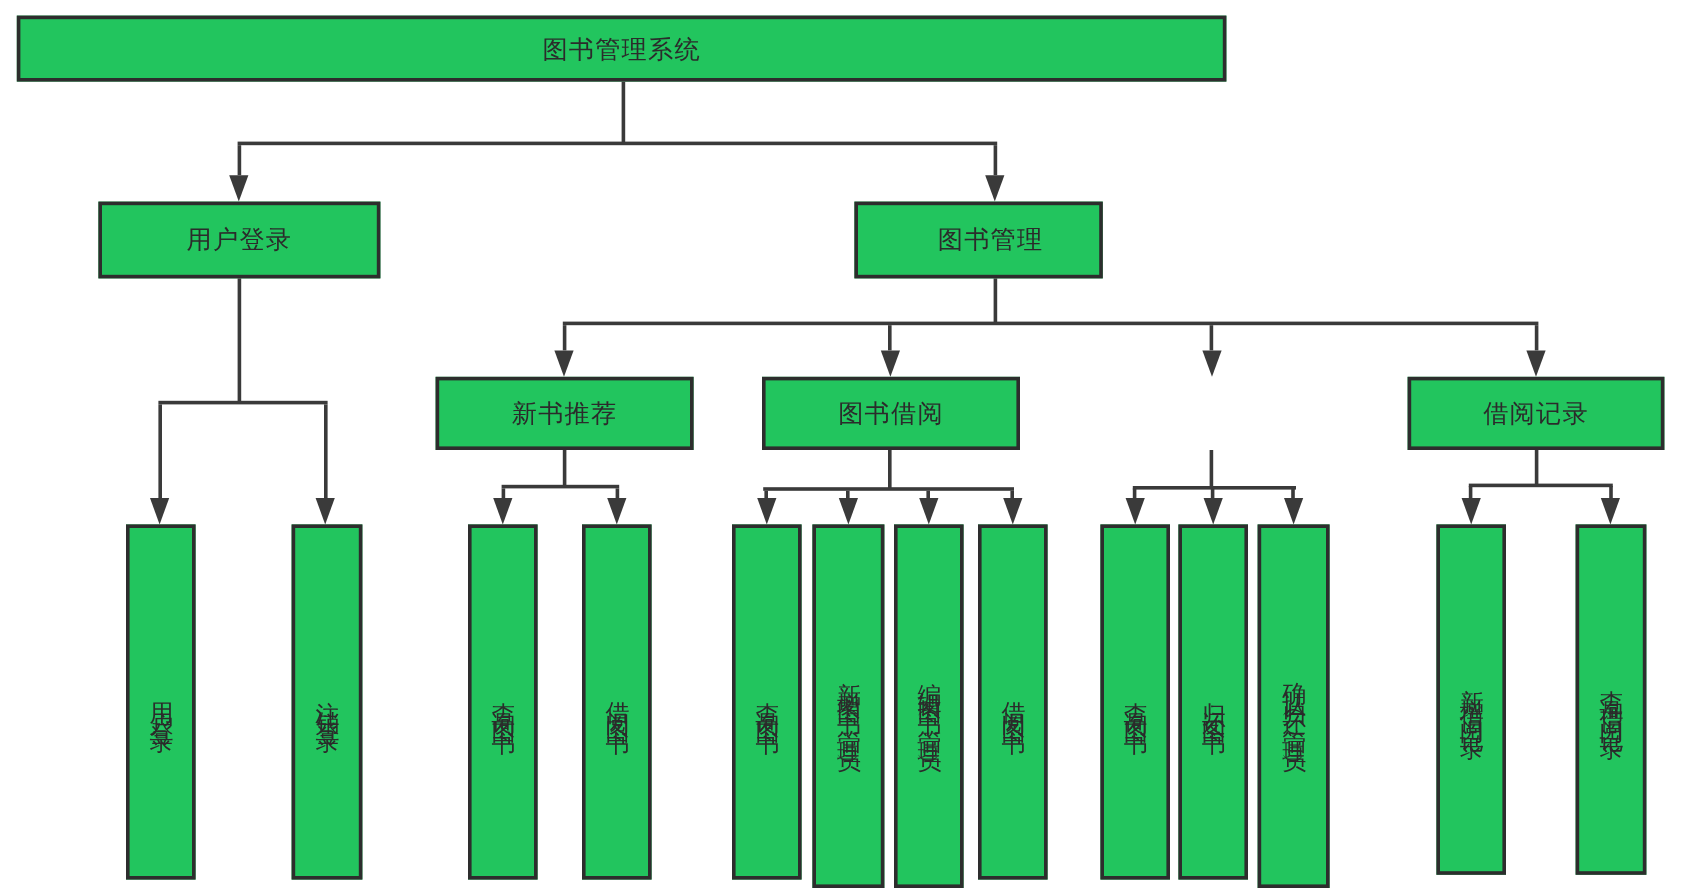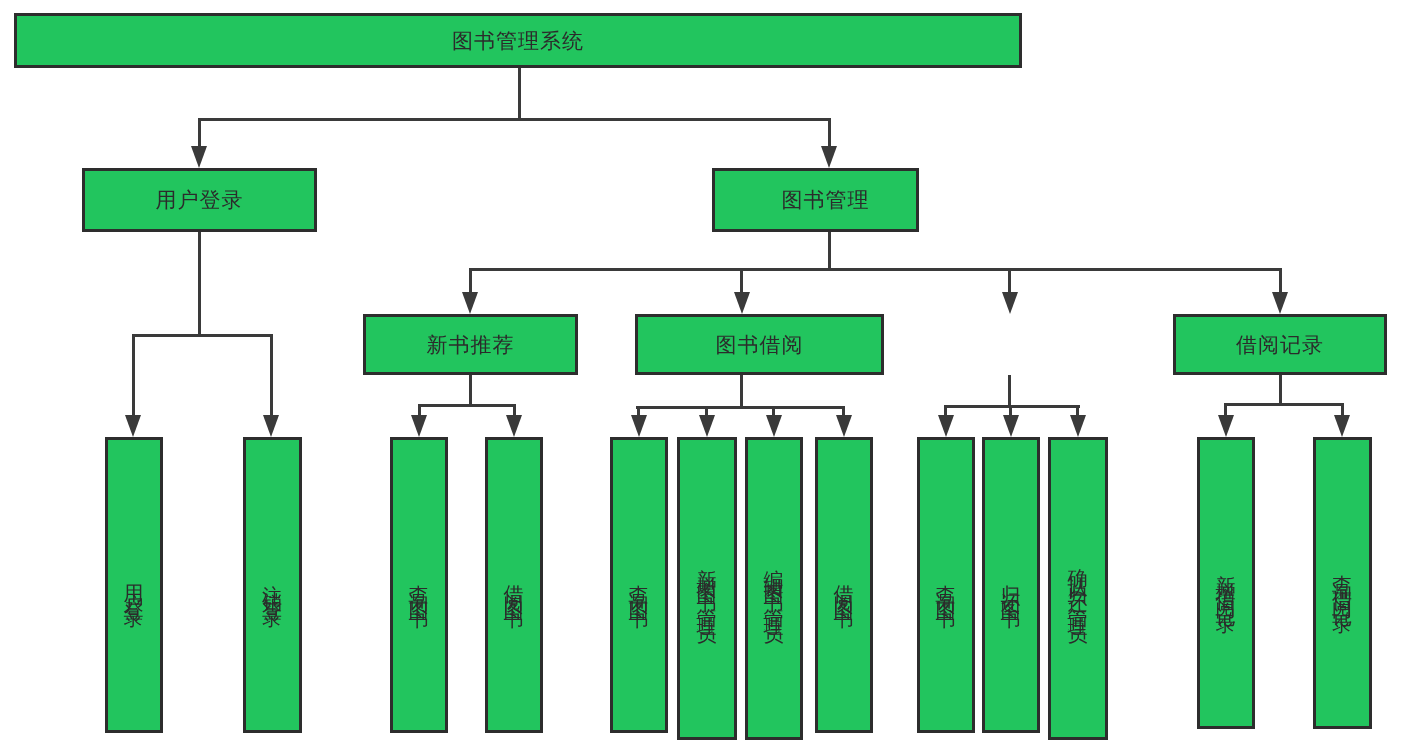--- a/index.html
+++ b/index.html
@@ -57,21 +57,21 @@
   <div class="node" style="left:82px;top:168px;width:235px;height:64px;">
     <span class="lbl">用户登录</span>
   </div>
   <div class="node" style="left:712px;top:168px;width:207px;height:64px;padding-left:20px;">
     <span class="lbl">图书管理</span>
   </div>
 
   <div class="node" style="left:363px;top:314px;width:215px;height:61px;">
     <span class="lbl">新书推荐</span>
   </div>
-  <div class="node" style="left:635px;top:314px;width:249px;height:61px;font-family:Liberation Mono, monospace;">
+  <div class="node" style="left:635px;top:314px;width:215px;height:61px;font-family:Liberation Mono, monospace;">
     <span class="lbl">图书借阅</span>
   </div>
   <div class="node" style="left:1173px;top:314px;width:214px;height:61px;">
     <span class="lbl">借阅记录</span>
   </div>
 
   <div class="node vnode" style="left:105px;top:437px;width:58px;height:296px;">
     <span class="lbl">用户登录</span>
   </div>
   <div class="node vnode" style="left:243px;top:437px;width:59px;height:296px;">

